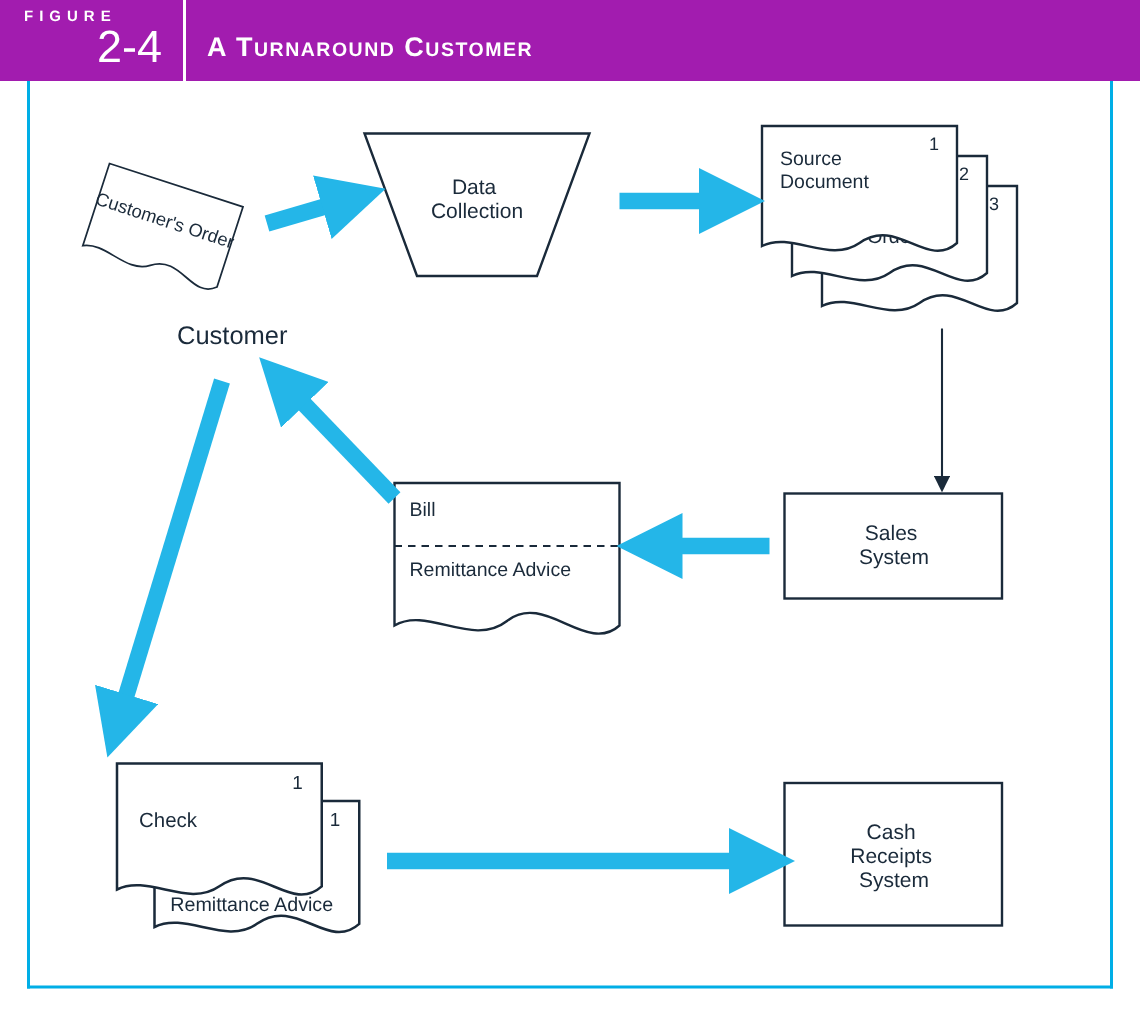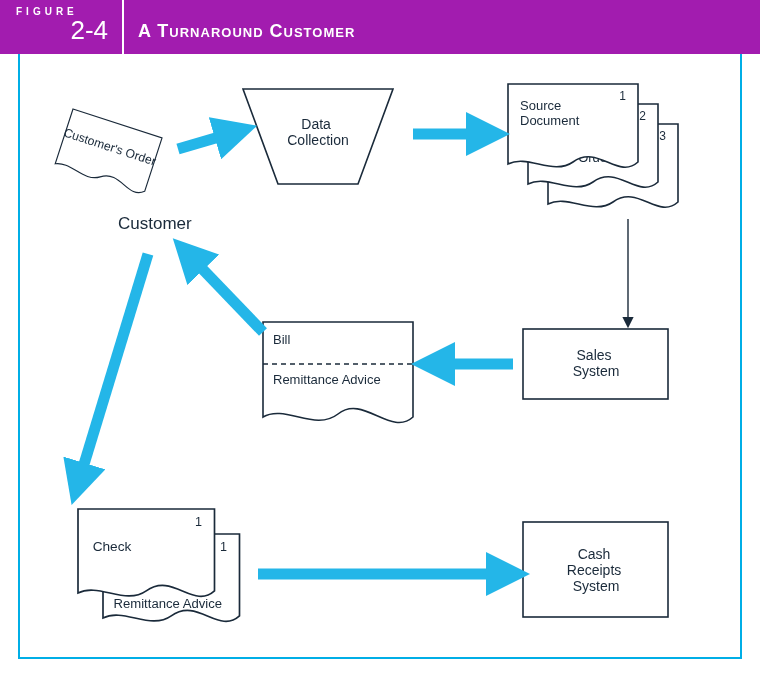--- a/index.html
+++ b/index.html
@@ -2,21 +2,21 @@
 <html><head>
 <meta charset="utf-8">
 <style>
   html,body{margin:0;padding:0;}
   body{background:#fff;font-family:Arial,Helvetica,sans-serif;}
   .page{width:760px;height:675px;position:relative;}
   .hdr{background:#a21caf;color:#fff;height:54px;display:flex;align-items:flex-end;}
   .hdr-left{width:124px;border-right:2px solid #fff;height:54px;box-sizing:border-box;
             display:flex;flex-direction:column;justify-content:flex-start;padding:6px 0 2px 16px;}
   .hdr-left .lbl{font-size:10px;letter-spacing:4px;font-weight:bold;}
-  .hdr-left .num{font-size:26px;text-align:right;padding-right:14px;margin-top:-2px;}
+  .hdr-left .num{font-size:30px;text-align:right;padding-right:14px;margin-top:-2px;}
   .hdr-title{font-size:18px;font-weight:bold;letter-spacing:1px;padding:0 0 12px 14px;
              font-variant:small-caps;}
   .frame{position:absolute;left:18px;top:54px;width:724px;height:605px;
          border:2px solid #00aee6;border-top:none;box-sizing:border-box;}
   .canvas{position:absolute;left:18px;top:54px;width:724px;height:605px;}
   .canvas text{font-family:Arial,Helvetica,sans-serif;}
 </style>
 </head>
 <body>
 

